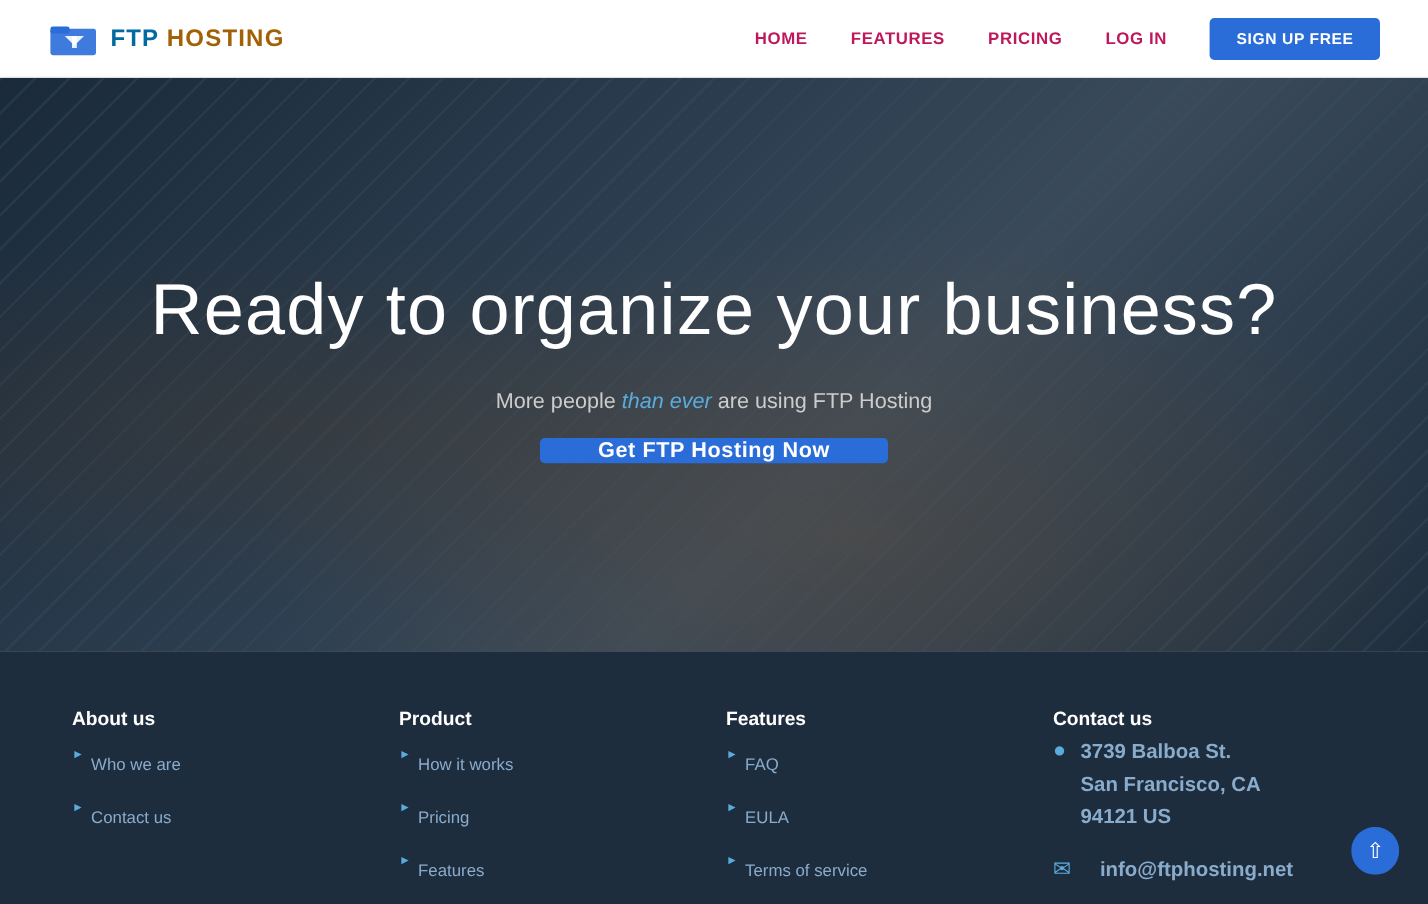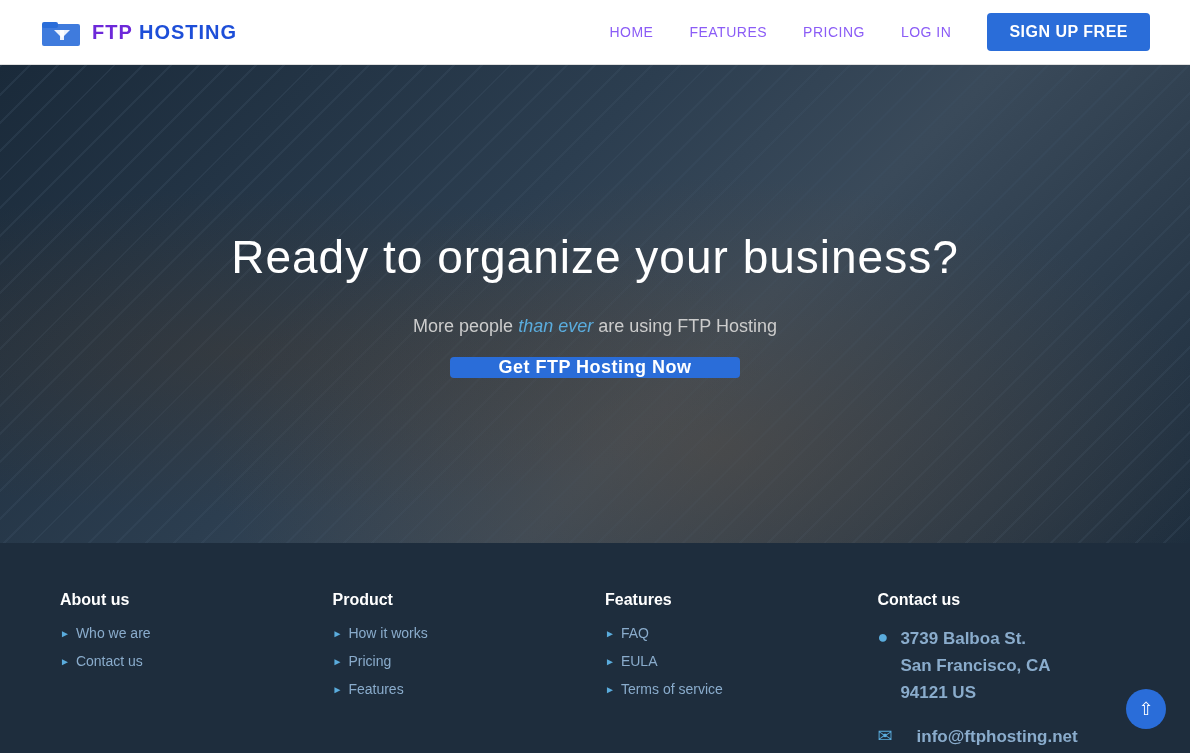--- a/index.html
+++ b/index.html
@@ -28,40 +28,40 @@
       width: 44px;
       height: 32px;
     }
     .logo-text {
       font-size: 20px;
       font-weight: bold;
       color: #2a6dd9;
       letter-spacing: 1px;
       text-transform: uppercase;
     }
-    .logo-text span { color: #6d28d9; }
+    .logo-text span { color: #0369a1; }
     .nav {
       display: flex;
       align-items: center;
       gap: 36px;
     }
     .nav-link {
       text-decoration: none;
-      color: #8b5cf6;
+      color: #be185d;
       font-size: 14px;
-      font-weight: normal;
+      font-weight: bold;
       letter-spacing: 0.5px;
       text-transform: uppercase;
     }
     .signup-btn {
       background: #2a6dd9;
       color: #fff;
       border: none;
       padding: 10px 22px;
-      font-size: 16px;
+      font-size: 13px;
       font-weight: bold;
       border-radius: 4px;
       cursor: pointer;
       text-transform: uppercase;
       letter-spacing: 0.5px;
     }
 
     
     .hero {
       position: relative;
@@ -97,21 +97,21 @@
         radial-gradient(ellipse at 60% 80%, rgba(100,80,60,0.4) 0%, transparent 50%),
         radial-gradient(ellipse at 20% 60%, rgba(80,60,40,0.3) 0%, transparent 40%);
       z-index: 0;
     }
     .hero-content {
       position: relative;
       z-index: 1;
       text-align: center;
     }
     .hero-title {
-      font-size: 46px;
+      font-size: 60px;
       font-weight: 300;
       color: #fff;
       margin-bottom: 32px;
       letter-spacing: 1px;
     }
     .hero-subtitle {
       font-size: 18px;
       color: #ccc;
       margin-bottom: 20px;
     }
@@ -139,32 +139,33 @@
     .footer-grid {
       display: grid;
       grid-template-columns: 1fr 1fr 1fr 1fr;
       gap: 20px;
       padding-bottom: 40px;
     }
     .footer-col h4 {
       color: #fff;
       font-size: 16px;
       font-weight: bold;
-      margin-bottom: 16px;
+      margin-bottom: 4px;
     }
     .footer-link-item {
       display: flex;
       align-items: center;
       gap: 6px;
       margin-bottom: 12px;
     }
     .footer-link-item a {
       color: #8aaccc;
       text-decoration: none;
       font-size: 14px;
+      margin-top: 16px;
     }
     .arrow {
       color: #5aacdd;
       font-size: 10px;
     }
     .contact-item {
       display: flex;
       align-items: flex-start;
       gap: 12px;
       margin-bottom: 16px;
@@ -213,21 +214,21 @@
       <svg viewBox="0 0 44 32" fill="none" xmlns="http://www.w3.org/2000/svg">
 
         <rect x="2" y="8" width="38" height="22" rx="2" fill="#2a6dd9" opacity="0.9"></rect>
         <rect x="2" y="6" width="16" height="6" rx="2" fill="#2a6dd9"></rect>
 
         <polygon points="14,14 22,22 30,14" fill="#fff" opacity="0.9"></polygon>
         <rect x="20" y="14" width="4" height="10" fill="#fff" opacity="0.9"></rect>
       </svg>
     </div>
     <span class="logo-text">
-      <span>FTP</span><span style="color:#1d4ed8"> HOSTING</span>
+      <span>FTP</span><span style="color:#a16207"> HOSTING</span>
     </span>
   </div>
   <nav class="nav">
     <a class="nav-link" href="#">HOME</a>
     <a class="nav-link" href="#">FEATURES</a>
     <a class="nav-link" href="#">PRICING</a>
     <a class="nav-link" href="#">LOG IN</a>
     <button class="signup-btn">SIGN UP FREE</button>
   </nav>
 </header>

